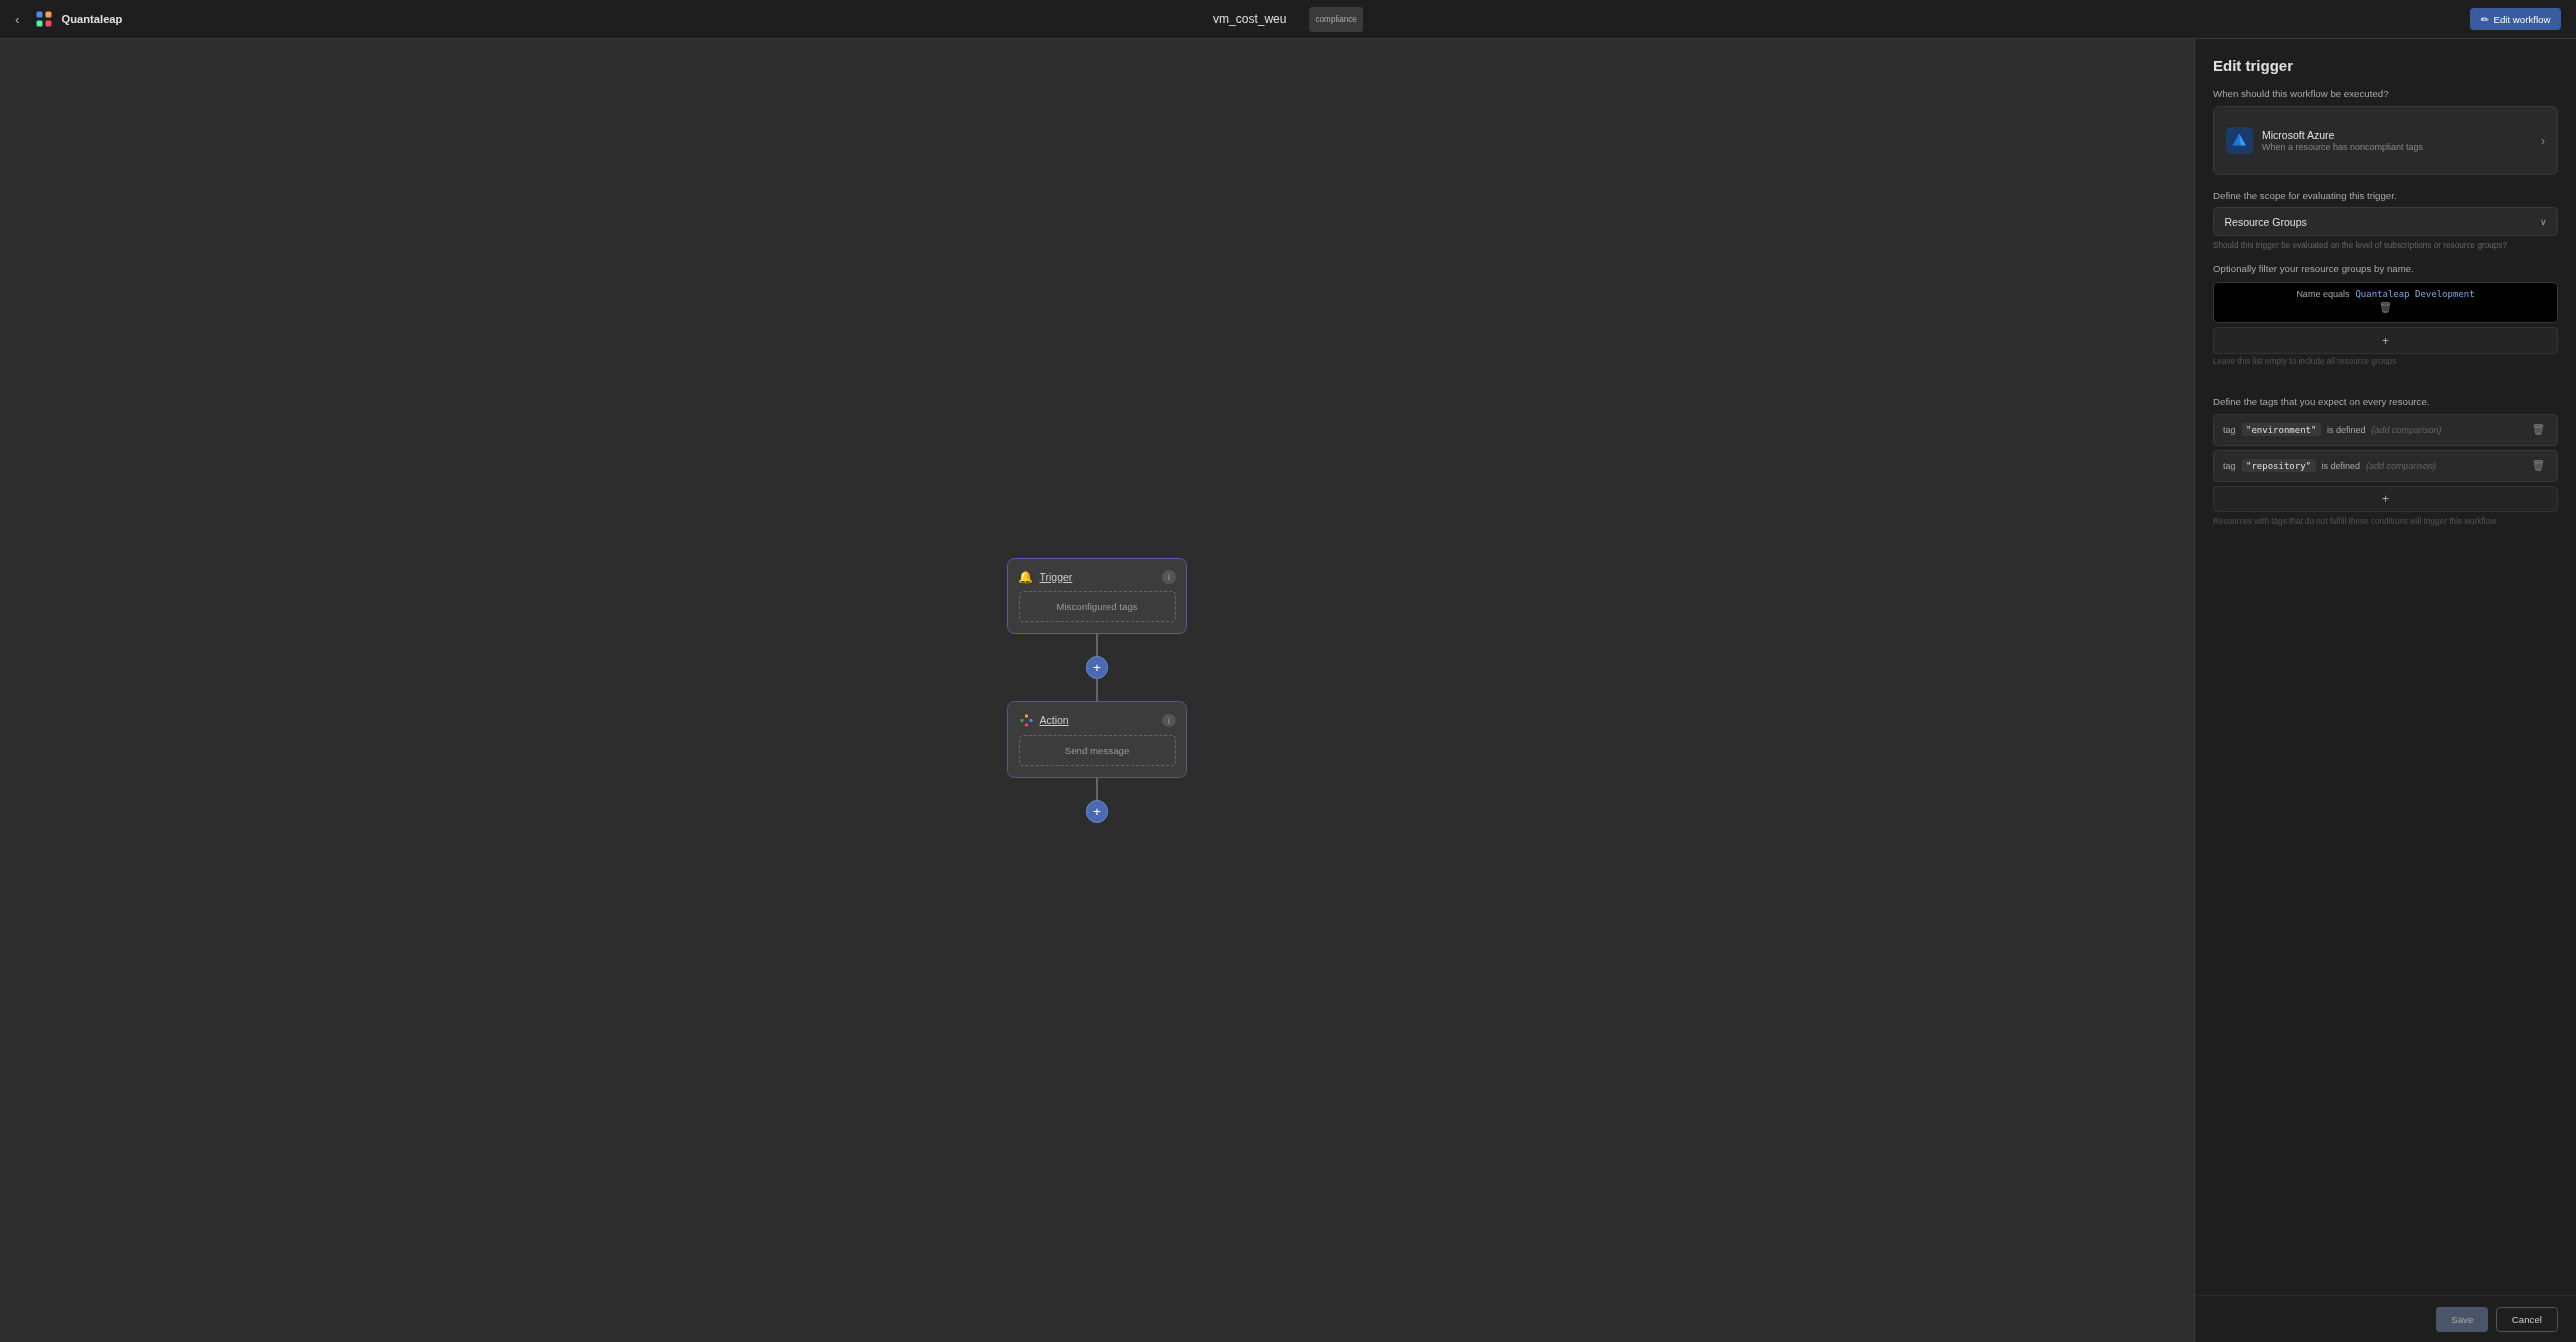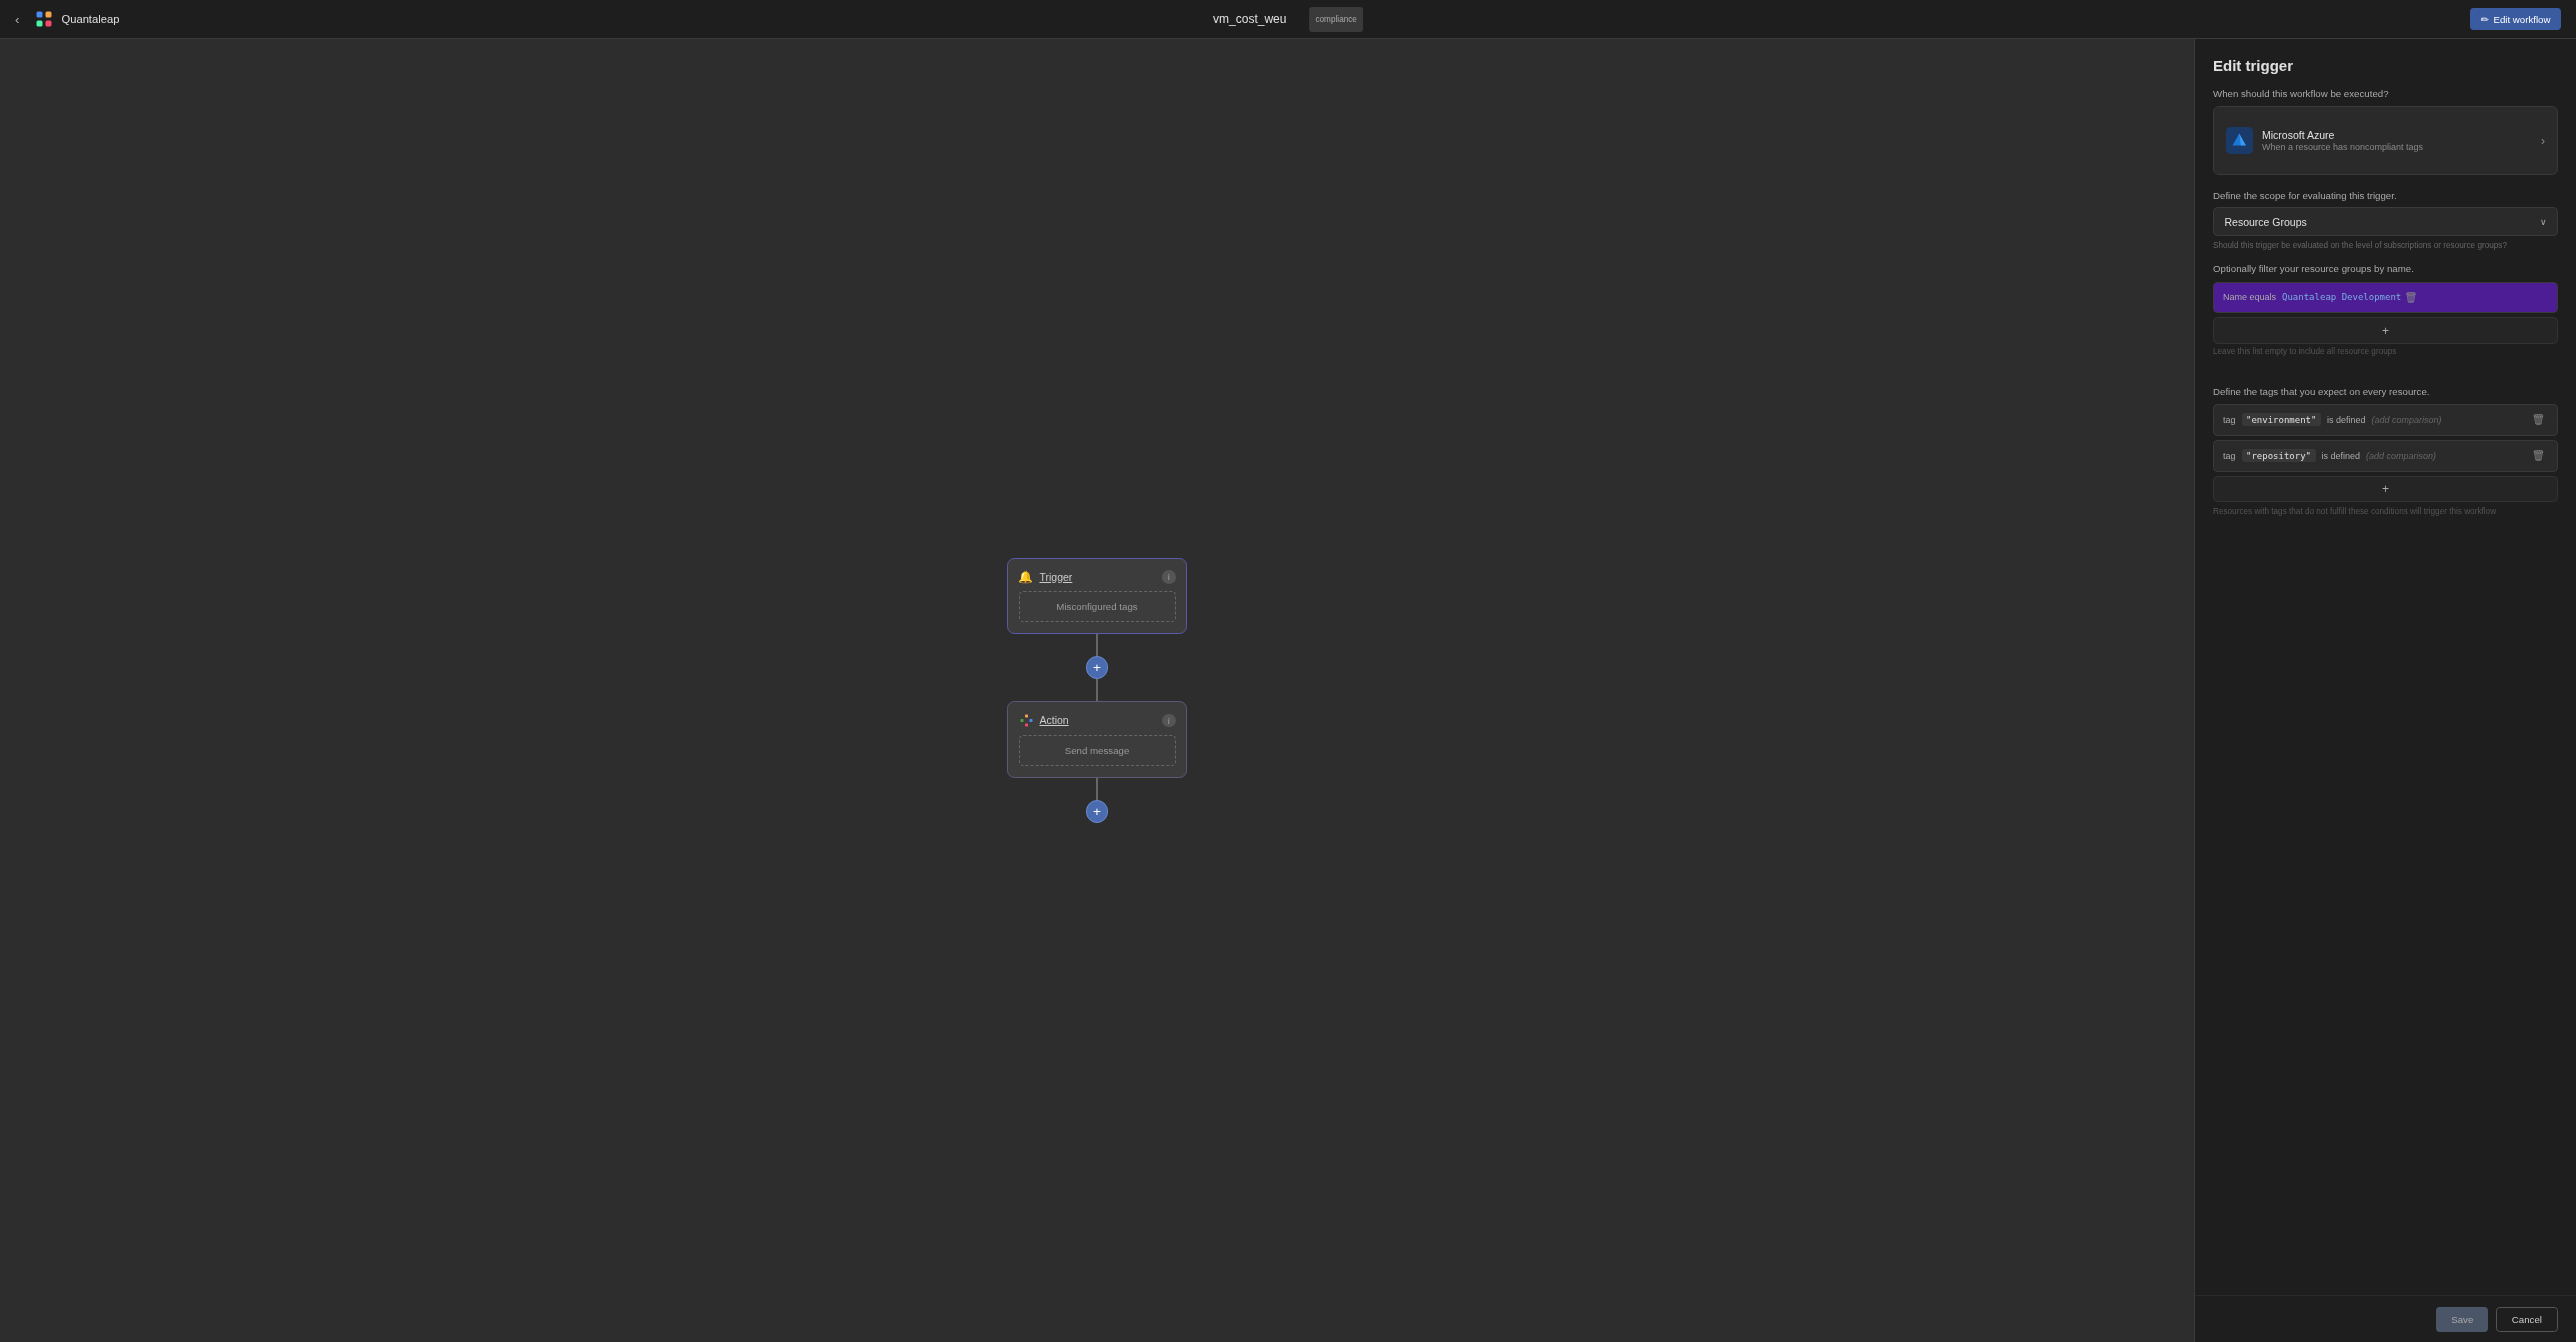--- a/index.html
+++ b/index.html
@@ -36,21 +36,21 @@
       align-items: center;
       justify-content: center;
     }
     .logo-icon svg {
       width: 18px;
       height: 18px;
     }
     .brand-name {
       color: #e0e0e0;
       font-size: 11.2px;
-      font-weight: 400;
+      font-weight: 700;
     }
     .topbar-center {
       position: absolute;
       left: 50%;
       transform: translateX(-50%);
       display: flex;
       align-items: center;
       gap: 23px;
     }
     .workflow-title {
@@ -307,28 +307,29 @@
     .filter-section {
       margin-bottom: 30px;
     }
     .filter-label {
       font-size: 9.7px;
       color: #aaa;
       margin-bottom: 7.5px;
     }
 
     .filter-row {
-      background: #4c1d95;
+      background: #000000;
       border: 0.7px solid #3a3a3a;
       border-radius: 4.5px;
       padding: 6.7px 9px;
       display: flex;
       align-items: center;
-      justify-content: flex-start;
+      justify-content: center;
       margin-bottom: 4.5px;
+      flex-direction: column;
     }
     .filter-row-left {
       display: flex;
       align-items: center;
       gap: 6px;
       flex-wrap: wrap;
     }
     .filter-tag {
       font-size: 9px;
       color: #aaa;

